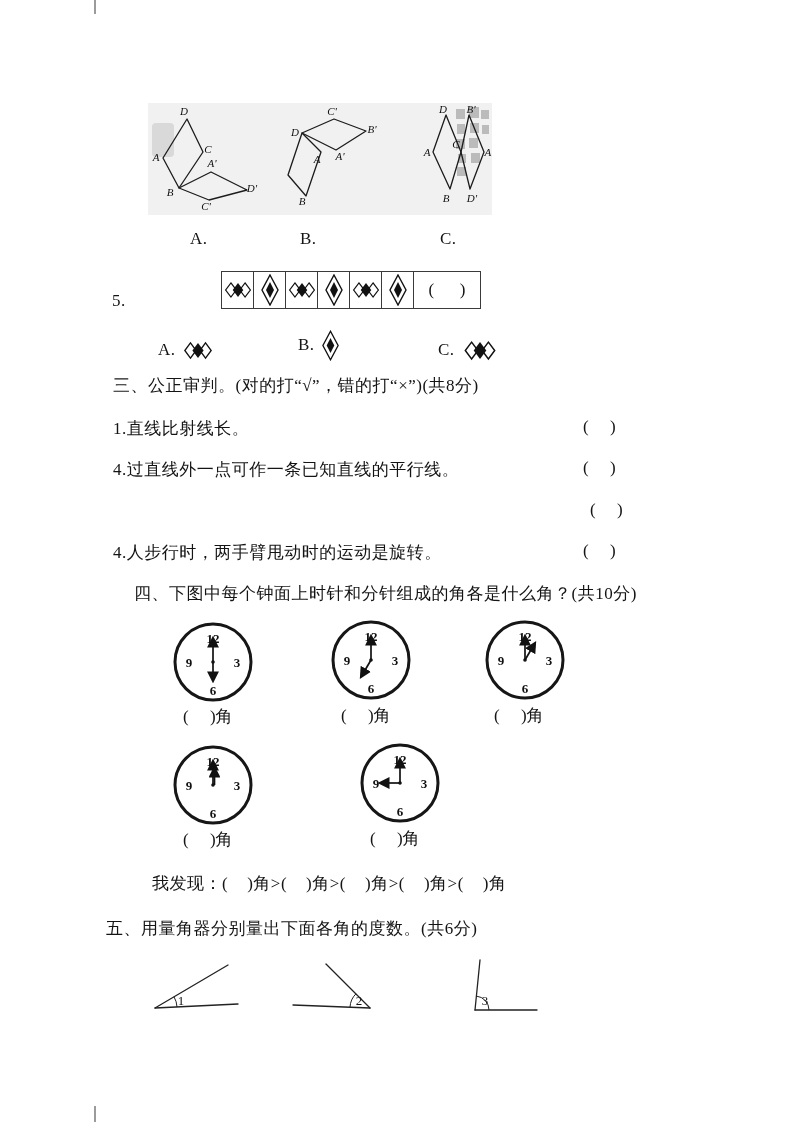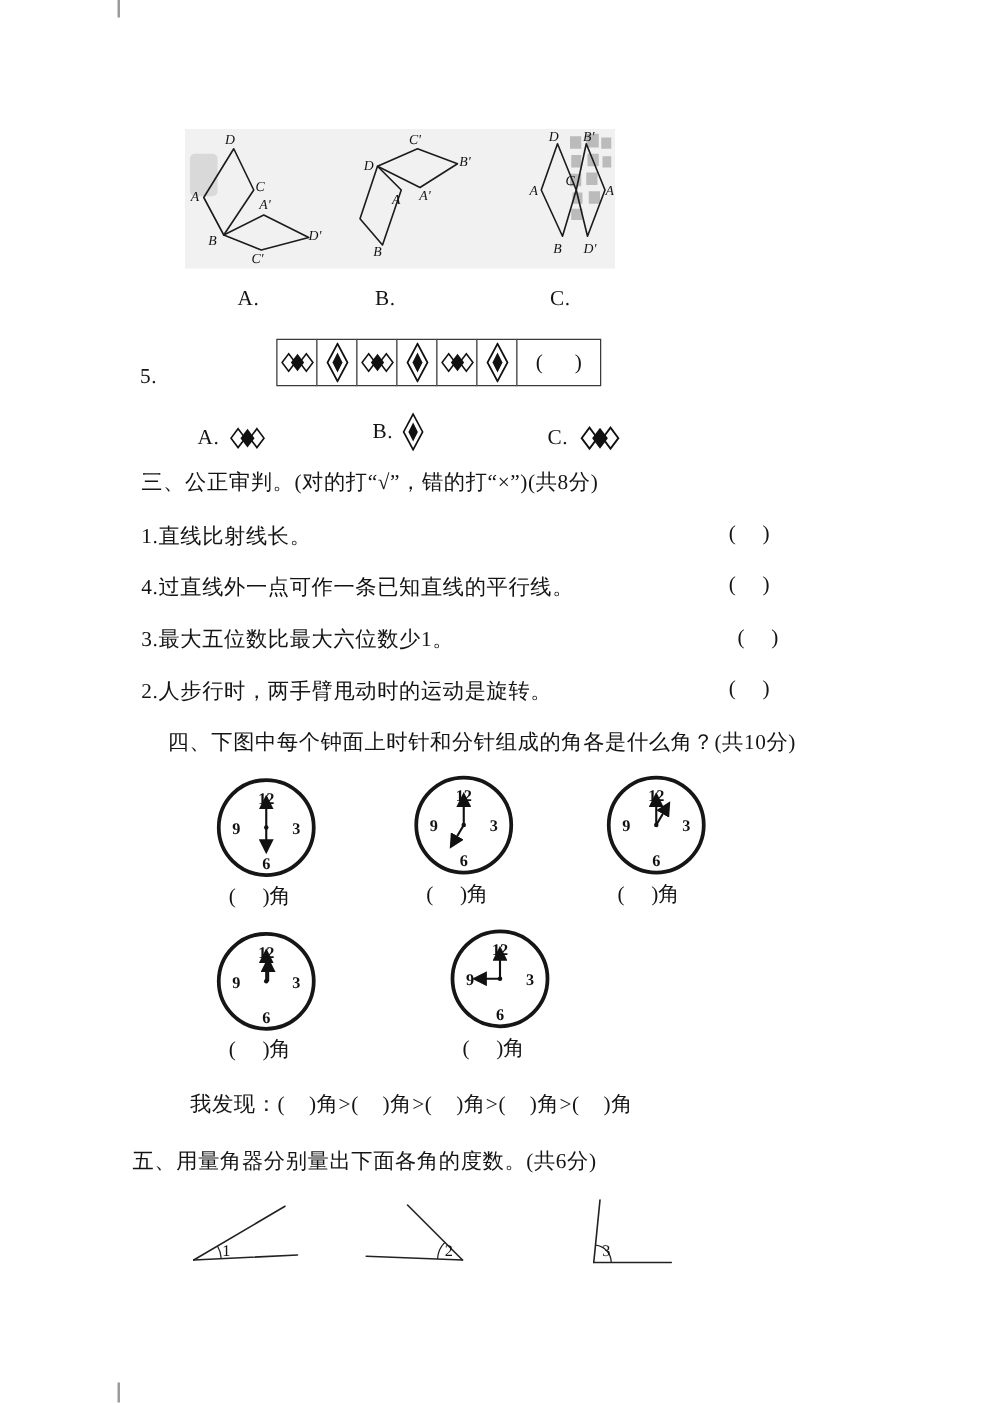--- a/index.html
+++ b/index.html
@@ -170,24 +170,23 @@
   </div>
 
   <div class="abs txt" style="left:113px;top:374px;text-align:right;">三、公正审判。(对的打“√”，错的打“×”)(共8分)</div>
 
   <div class="abs txt" style="left:113px;top:417px;">1.直线比射线长。</div>
   <div class="abs blank" style="left:583px;top:417px;">(&nbsp;&nbsp;&nbsp;&nbsp;&nbsp;)</div>
 
   <div class="abs txt" style="left:113px;top:458px;">4.过直线外一点可作一条已知直线的平行线。</div>
   <div class="abs blank" style="left:583px;top:458px;">(&nbsp;&nbsp;&nbsp;&nbsp;&nbsp;)</div>
 
-  <div class="abs txt" style="left:113px;top:500px;">3.最大五位数比最大六位数少1。</div>
   <div class="abs blank" style="left:590px;top:500px;">(&nbsp;&nbsp;&nbsp;&nbsp;&nbsp;)</div>
 
-  <div class="abs txt" style="left:113px;top:541px;">2.人步行时，两手臂甩动时的运动是旋转。</div>
+  <div class="abs txt" style="left:113px;top:541px;">4.人步行时，两手臂甩动时的运动是旋转。</div>
   <div class="abs blank" style="left:583px;top:541px;">(&nbsp;&nbsp;&nbsp;&nbsp;&nbsp;)</div>
 
   <div class="abs txt" style="left:95px;top:582px;margin-left:39px;">四、下图中每个钟面上时针和分针组成的角各是什么角？(共10分)</div>
 
   <svg class="abs" style="left:170px;top:619px;" width="86" height="86">
     <defs>
       <marker id="ah" viewBox="0 0 10 10" refX="8" refY="5" markerWidth="7" markerHeight="7" orient="auto">
         <path d="M0,0 L10,5 L0,10 z" fill="#111"></path>
       </marker>
     </defs>

